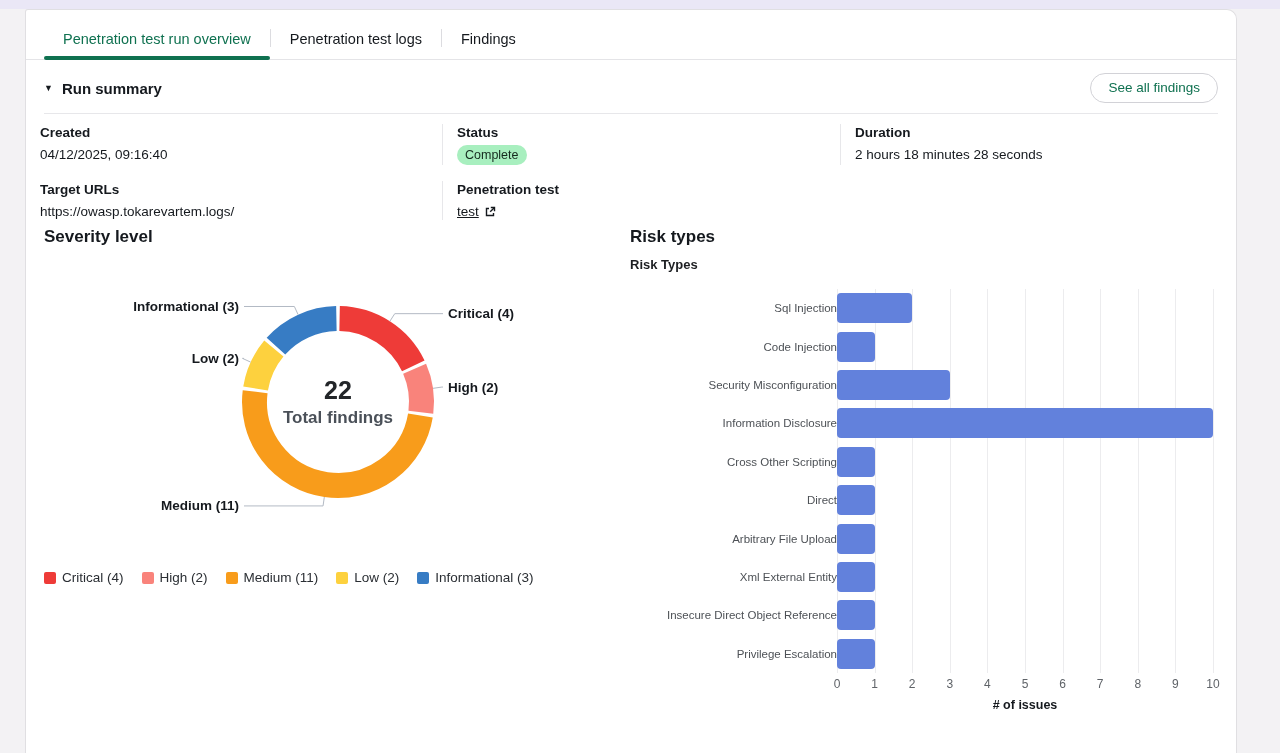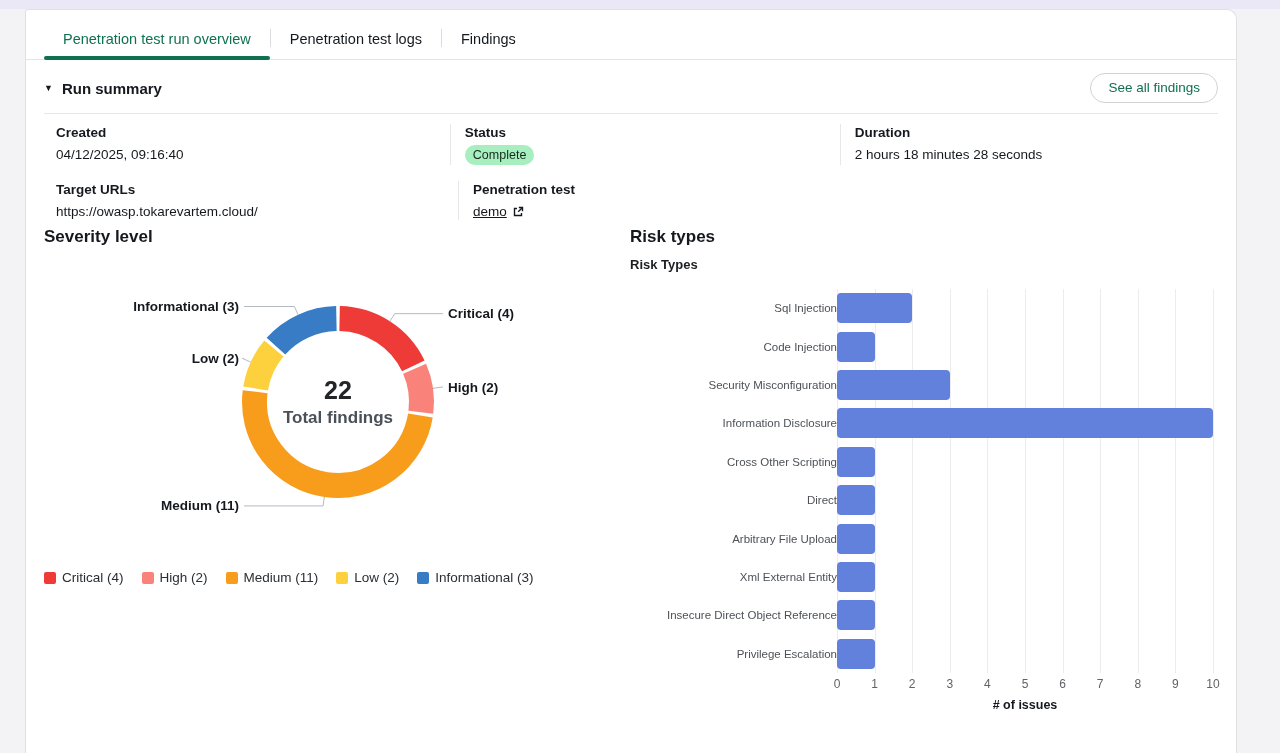--- a/index.html
+++ b/index.html
@@ -34,21 +34,21 @@
     margin:0 18px; padding:13px 0 10px; border-bottom:1px solid #e7e7ea;
   }
   .summary-title { font-size:15px; font-weight:bold; display:flex; align-items:center; gap:9px; cursor:pointer; }
   .tri { font-size:9px; line-height:9px; }
   .see-all-btn {
     font-size:13.5px; color:#0f7150; background:#fff; cursor:pointer;
     border:1px solid #d2d2d7; border-radius:16px; padding:6px 17px; line-height:16px;
     font-family:"Liberation Sans", sans-serif;
   }
   
-  .sum-row { display:flex; margin:0 30px; align-items:stretch; }
+  .sum-row { display:flex; margin:0 14px; align-items:stretch; }
   .row1 { padding-top:10px; }
   .row2 { padding-top:16px; }
   .sum-cell { }
   .c1 { width:402px; padding-right:20px; }
   .c2 { width:398px; padding-left:14px; border-left:1px solid #e7e7ea; }
   .c3 { width:374px; padding-left:14px; border-left:1px solid #e7e7ea; }
   .f-label { font-weight:bold; font-size:13.5px; line-height:17px; }
   .f-value { font-size:13.5px; line-height:17px; margin-top:5px; }
   .badge {
     display:inline-block; background:#a8efbf; color:#152a1e;
@@ -110,27 +110,27 @@
     </div>
     <div class="sum-cell c3">
       <div class="f-label">Duration</div>
       <div class="f-value">2 hours 18 minutes 28 seconds</div>
     </div>
   </div>
 
   <div class="sum-row row2">
     <div class="sum-cell c1">
       <div class="f-label">Target URLs</div>
-      <div class="f-value">https://owasp.tokarevartem.cloud/</div>
+      <div class="f-value">https://owasp.tokarevartem.logs/</div>
     </div>
     <div class="sum-cell c2">
       <div class="f-label">Penetration test</div>
       <div class="f-value">
         <span class="pt-link">
-          <span>demo</span>
+          <span>test</span>
           <svg width="12" height="12" viewBox="0 0 12 12" fill="none" stroke="#15191e" stroke-width="1.4">
             <path d="M5 2.5 H2.5 V9.5 H9.5 V7"></path>
             <path d="M6.8 1.5 H10.5 V5.2"></path>
             <path d="M10.3 1.7 L6.2 5.8"></path>
           </svg>
         </span>
       </div>
     </div>
   </div>
 

